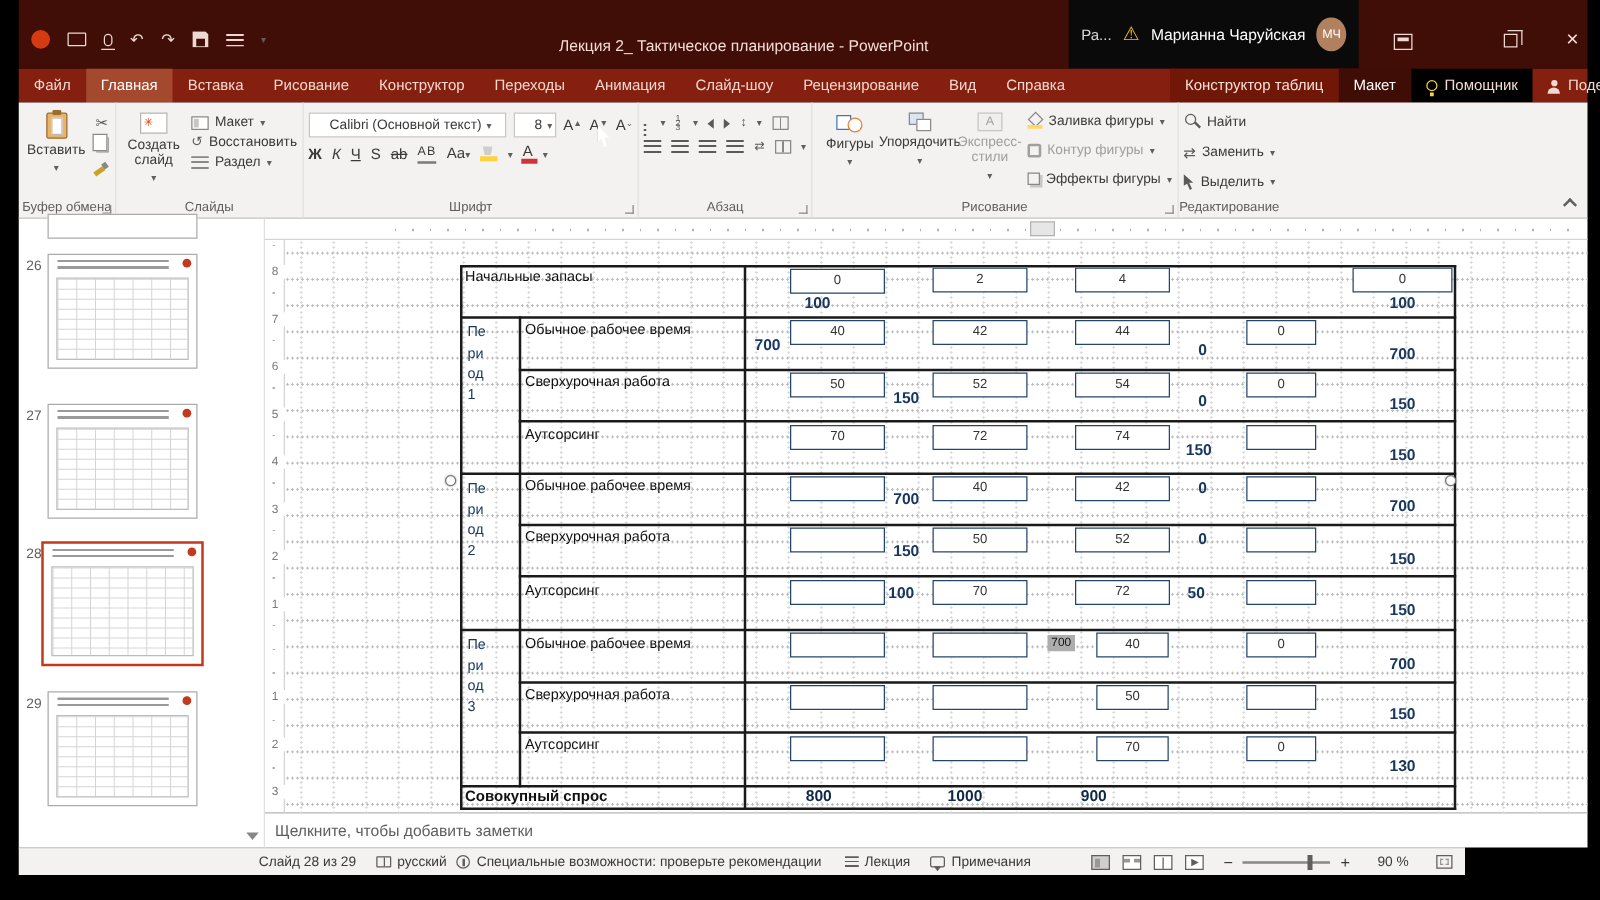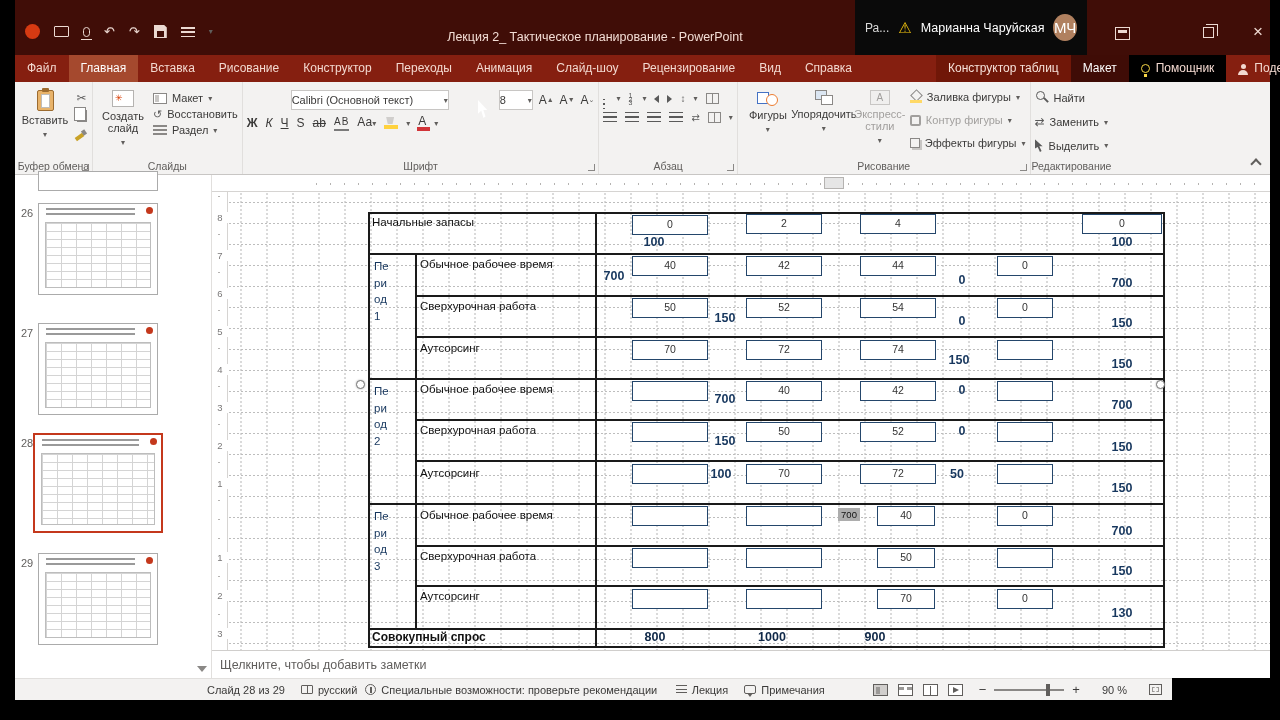--- a/index.html
+++ b/index.html
@@ -15,21 +15,21 @@
   .q-mic{width:7px;height:10px;border:1.4px solid #ecd9d2;border-radius:4px;display:inline-block;position:relative;}
   .q-mic::after{content:"";position:absolute;left:-3px;bottom:-4px;width:11px;height:3px;border-bottom:1.4px solid #ecd9d2;}
   .q-save{width:13px;height:13px;background:#ecd9d2;position:relative;display:inline-block;clip-path:polygon(0 0,80% 0,100% 20%,100% 100%,0 100%);}
   .q-save::after{content:"";position:absolute;left:3px;top:6px;width:7px;height:6px;background:#400d07;}
   .q-lines{width:14px;height:10px;background:repeating-linear-gradient(#ecd9d2 0 1.6px,transparent 1.6px 4.4px);display:inline-block;}
   .wintitle{position:absolute;left:380px;top:30px;width:400px;text-align:center;color:#f3ddd5;font-size:12.5px;white-space:nowrap;}
   .userpanel{position:absolute;left:840px;top:0;width:232px;height:55px;background:#0a0a0a;display:flex;align-items:center;gap:9px;padding:0 10px;}
   .reclabel{color:#d9d9d9;font-size:12px;}
   .warnicon{color:#f2c40f;font-size:15px;line-height:1;}
   .username{color:#fff;font-size:12.5px;white-space:nowrap;}
-  .avatar{width:27px;height:27px;border-radius:50%;background:#b0805f;color:#fff;font-size:15px;display:flex;align-items:center;justify-content:center;}
+  .avatar{width:27px;height:27px;border-radius:50%;background:#b0805f;color:#fff;font-size:10px;display:flex;align-items:center;justify-content:center;}
   .wc{position:absolute;top:27px;color:#ecd9d2;}
   .wc-ribbon{left:1100px;width:15px;height:13px;border:1.4px solid #ecd9d2;}
   .wc-ribbon::after{content:"";position:absolute;left:2px;top:2px;width:9px;height:2.5px;background:#ecd9d2;}
   .wc-restore{left:1188px;width:11px;height:11px;border:1.3px solid #ecd9d2;position:absolute;}
   .wc-restore::before{content:"";position:absolute;left:2px;top:-4px;width:11px;height:11px;border-top:1.3px solid #ecd9d2;border-right:1.3px solid #ecd9d2;}
   .wc-close{left:1238px;top:22px;position:absolute;font-size:17px;color:#f0dcd4;}
 
   
   .tabsrow{position:absolute;left:15px;top:55px;width:1255px;height:27px;background:#851f10;display:flex;align-items:stretch;color:#f3d9d0;font-size:12px;}
   .tab{padding:0 12px;line-height:27px;white-space:nowrap;}
@@ -63,21 +63,21 @@
   .ic-brush{width:13px;height:13px;position:relative;}
   .ic-brush::before{content:"";position:absolute;left:0;top:7px;width:9px;height:4px;background:#c9a227;transform:rotate(-35deg);}
   .ic-brush::after{content:"";position:absolute;left:7px;top:2px;width:4px;height:5px;background:#8a8886;transform:rotate(-35deg);}
   .ic-newslide{width:22px;height:17px;background:#fff;border:1px solid #b5b3b1;position:relative;font-size:9px;color:#d83b01;line-height:15px;text-align:left;padding-left:2px;}
   .stack3{display:flex;flex-direction:column;gap:4px;padding-top:7px;font-size:11px;color:#3b3a39;}
   .srow{display:flex;align-items:center;gap:5px;white-space:nowrap;}
   .ic-layout{width:14px;height:11px;border:1px solid #8a8886;position:relative;background:#fff;}
   .ic-layout::before{content:"";position:absolute;left:1px;top:1px;width:4px;height:7px;background:#c8c6c4;}
   .ic-reset{font-size:11px;color:#5a5a5a;line-height:11px;}
   .ic-section{width:14px;height:11px;background:repeating-linear-gradient(#8a8886 0 1.5px,transparent 1.5px 4.2px);}
-  .combo{background:#fff;border:1px solid #c8c6c4;height:20px;display:flex;align-items:center;padding:0 0;font-size:11px;color:#3b3a39;gap:4px;white-space:nowrap;margin-left:44px;}
+  .combo{background:#fff;border:1px solid #c8c6c4;height:20px;display:flex;align-items:center;padding:0 16px;font-size:11px;color:#3b3a39;gap:4px;white-space:nowrap;}
   .fontrows{display:flex;flex-direction:column;gap:5px;padding-top:5px;}
   .frow{display:flex;align-items:center;gap:6px;}
   .fbtn{font-size:12px;color:#3b3a39;position:relative;line-height:14px;}
   .fbtn .tiny{font-size:7px;vertical-align:top;color:#605e5c;}
   .fb-b{font-weight:bold;}
   .fb-i{font-style:italic;}
   .fb-u{text-decoration:underline;}
   .fb-s{text-decoration:line-through;}
   .fb-sp{letter-spacing:1px;font-size:10px;border-bottom:2px solid #7a7a7a;}
   .hl-pen{width:14px;height:12px;position:relative;}

